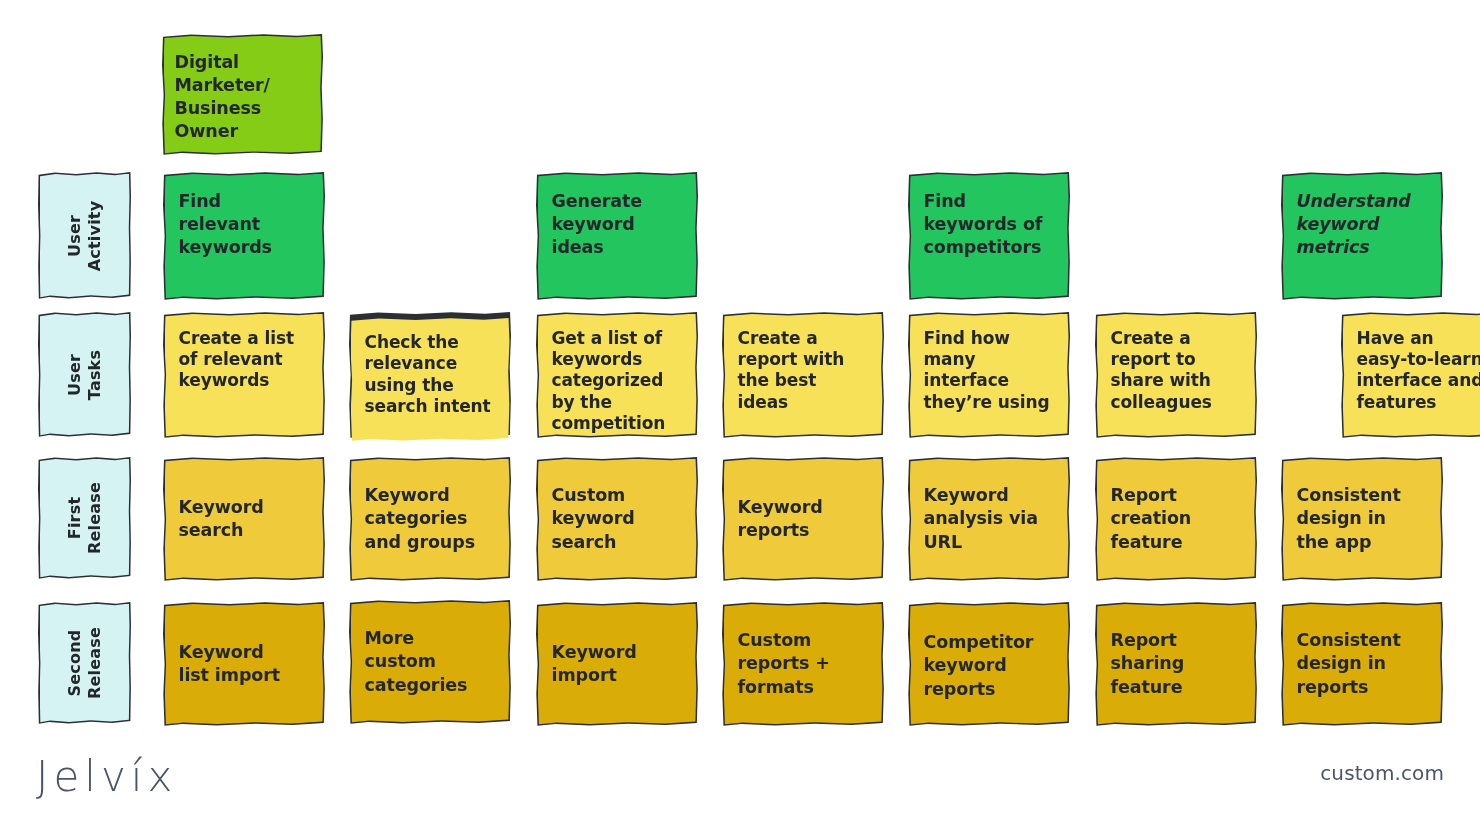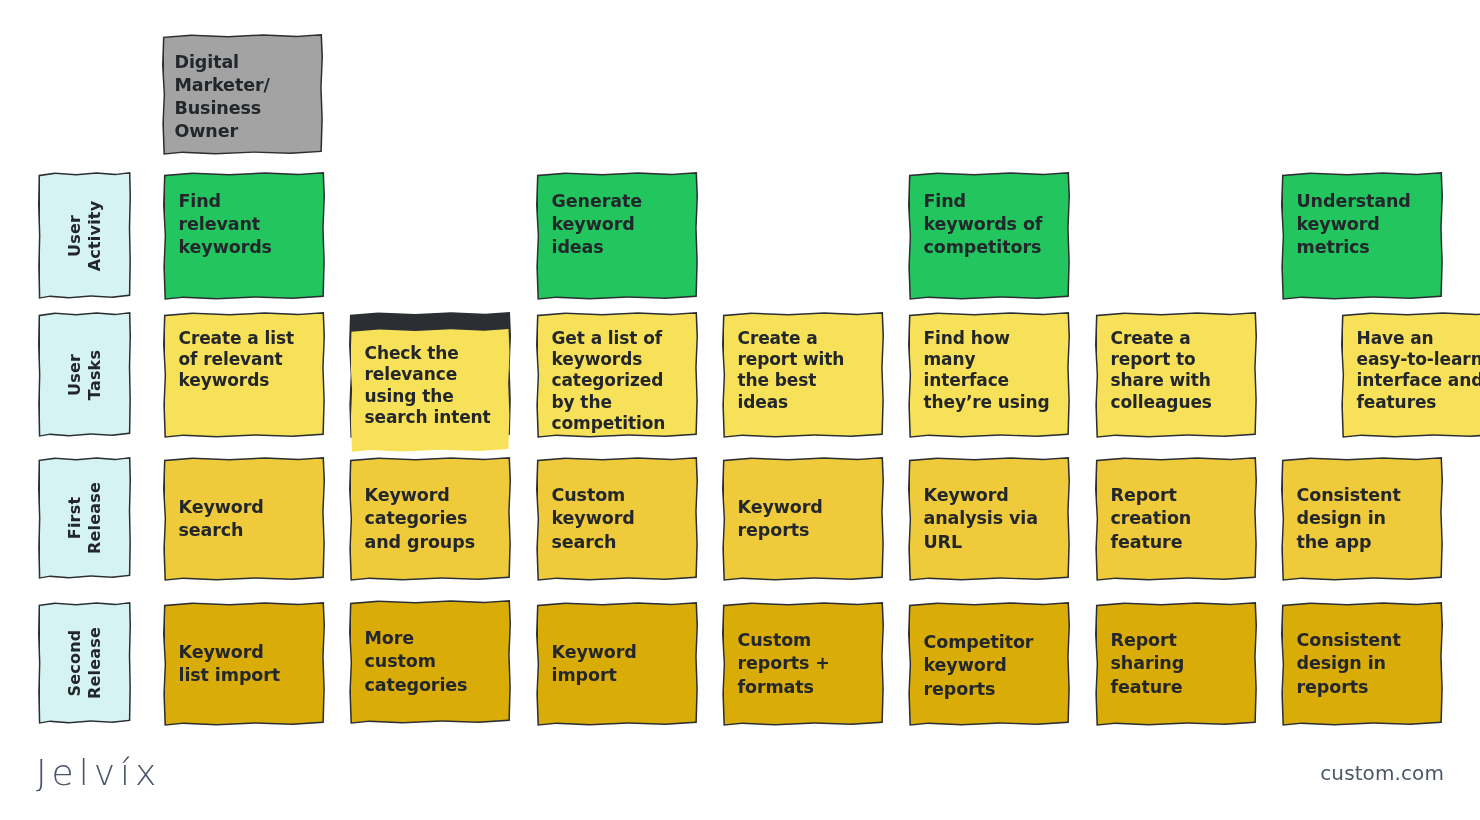--- a/index.html
+++ b/index.html
@@ -50,21 +50,21 @@
     background: #2b2f33;
     clip-path: polygon(
       0.6% 2.2%, 18% 0.4%, 41% 1.6%, 63% 0.2%, 84% 1.4%, 99.4% 0.0%,
       100% 19%, 99.2% 44%, 99.9% 70%, 99.3% 97.6%,
       80% 99.2%, 57% 98.2%, 33% 99.6%, 12% 98.4%, 0.9% 99.8%,
       0.2% 74%, 1.0% 50%, 0.0% 26%
     );
   }
 
   
-  .c-persona  { background: #a3a3a3; padding-left: 11px; }
+  .c-persona  { background: #84cc16; padding-left: 11px; }
   .c-activity { background: #22c55e; }
   .c-task     { background: #f7e158; }
   .c-first    { background: #efcb3b; }
   .c-second   { background: #d9ac08; }
   .c-label    { background: #d4f3f2; }
 
   
   .rowlabel {
     position: absolute;
     display: flex;
@@ -80,21 +80,21 @@
     color: #23272b;
     letter-spacing: 0.2px;
     text-align: center;
   }
 
   
   .logo {
     position: absolute;
     left: 36px;
     top: 752px;
-    font-size: 36px;
+    font-size: 42px;
     font-weight: 300;
     letter-spacing: 5px;
     color: #4a5568;
     font-family: "DejaVu Sans", "Liberation Sans", sans-serif;
   }
   .site {
     position: absolute;
     right: 36px;
     top: 761px;
     font-size: 20px;
@@ -143,21 +143,21 @@
       <div class="note-wrap" style="left: 908px; top: 172px; width: 162px; height: 128px;">
         <div class="note-shadow"></div>
         <div class="note c-activity" style="left: 0px; top: 0px; width: 159px; height: 125px; margin-left: 1.5px; margin-top: 1.5px; padding-top: 16px;">
           <span class="txt" style="white-space: pre-line;">Find
 keywords of
 competitors</span>
         </div>
       </div>
       <div class="note-wrap" style="left: 1281px; top: 172px; width: 162px; height: 128px;">
         <div class="note-shadow"></div>
-        <div class="note c-activity" style="left: 0px; top: 0px; width: 159px; height: 125px; margin-left: 1.5px; margin-top: 1.5px; padding-top: 16px;">
+        <div class="note c-activity" style="left: 0px; top: 0px; width: 159px; height: 125px; margin-left: 1.5px; margin-top: 1.5px; padding-top: 16px; font-style: italic;">
           <span class="txt" style="white-space: pre-line;">Understand
 keyword
 metrics</span>
         </div>
       </div>
       <div class="note-wrap" style="left: 38px; top: 312px; width: 93px; height: 125px;">
         <div class="note-shadow"></div>
         <div class="note c-label rowlabel" style="left: 0px; top: 0px; width: 90px; height: 122px; margin-left: 1.5px; margin-top: 1.5px; padding: 0px;">
           <span class="txt" style="white-space: pre;">User
 Tasks</span>
@@ -166,21 +166,21 @@
       <div class="note-wrap" style="left: 163px; top: 312px; width: 162px; height: 126px;">
         <div class="note-shadow"></div>
         <div class="note c-task" style="left: 0px; top: 0px; width: 159px; height: 123px; margin-left: 1.5px; margin-top: 1.5px; font-size: 17px; line-height: 1.26;">
           <span class="txt" style="white-space: pre-line;">Create a list
 of relevant
 keywords</span>
         </div>
       </div>
       <div class="note-wrap" style="left: 349px; top: 312px; width: 162px; height: 126px;">
         <div class="note-shadow"></div>
-        <div class="note c-task" style="left: 0px; top: 0px; width: 159px; height: 123px; margin-left: 1.5px; margin-top: 17px; font-size: 17px; line-height: 1.26;">
+        <div class="note c-task" style="left: 0px; top: 0px; width: 159px; height: 123px; margin-left: 1.5px; margin-top: 6px; font-size: 17px; line-height: 1.26;">
           <span class="txt" style="white-space: pre-line;">Check the
 relevance
 using the
 search intent</span>
         </div>
       </div>
       <div class="note-wrap" style="left: 536px; top: 312px; width: 162px; height: 126px;">
         <div class="note-shadow"></div>
         <div class="note c-task" style="left: 0px; top: 0px; width: 159px; height: 123px; margin-left: 1.5px; margin-top: 1.5px; font-size: 17px; line-height: 1.26;">
           <span class="txt" style="white-space: pre-line;">Get a list of

